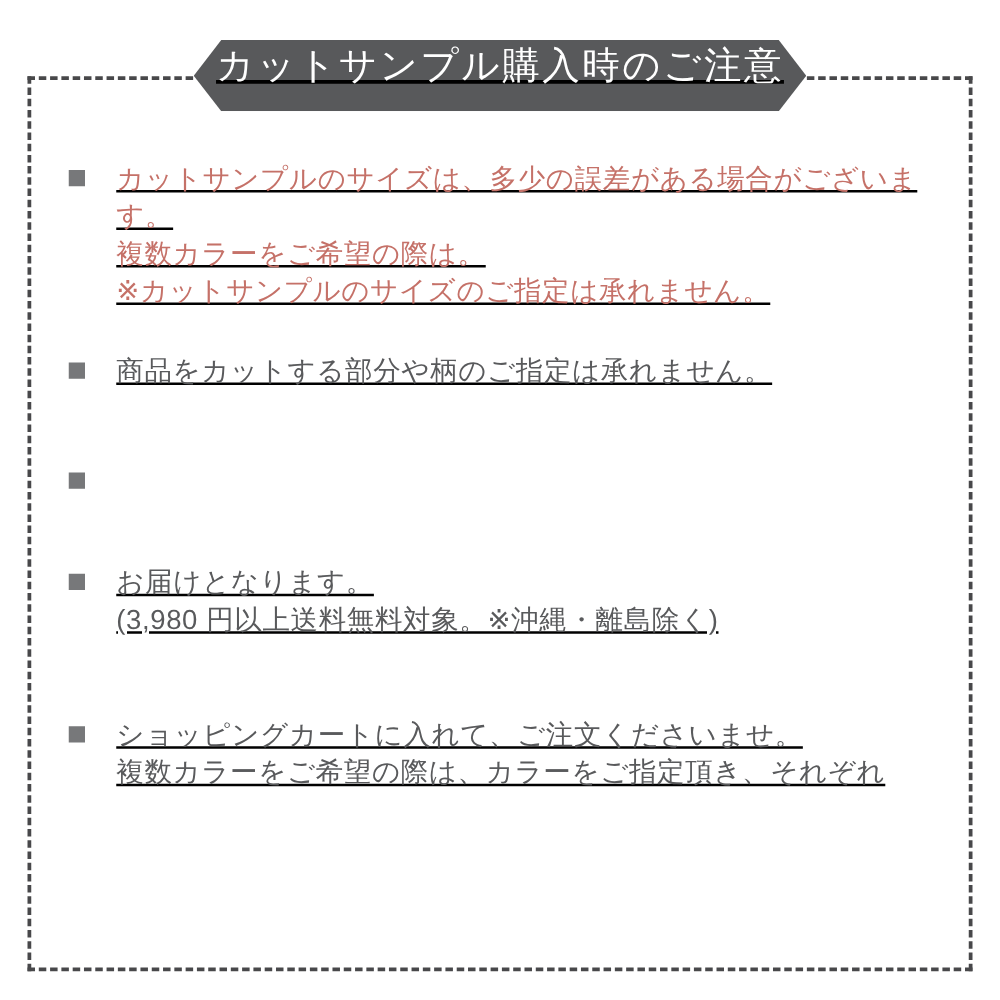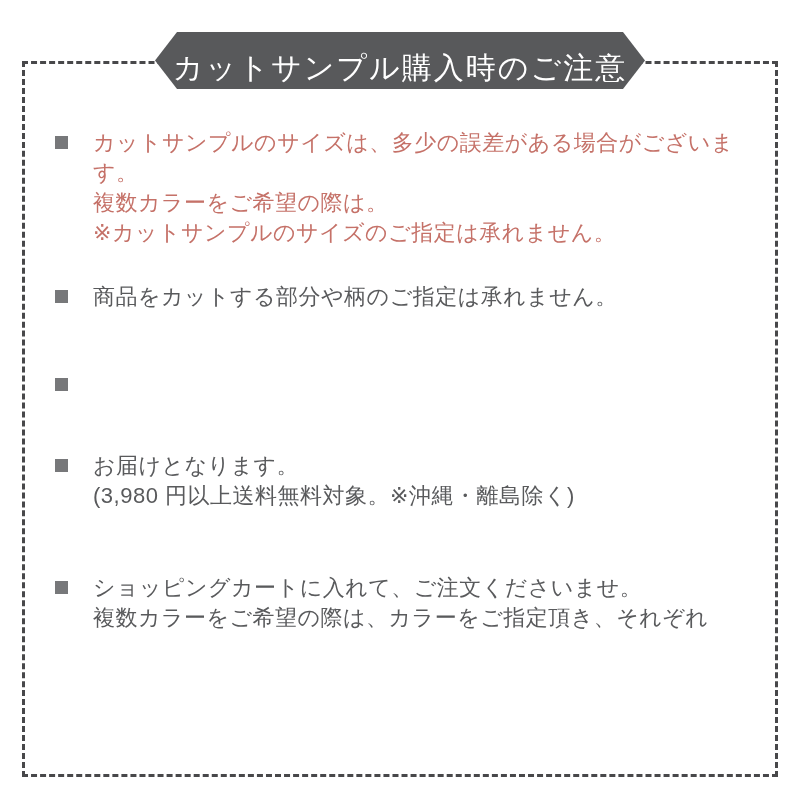--- a/index.html
+++ b/index.html
@@ -29,38 +29,40 @@
   .banner {
     position: absolute;
     left: 50%;
     top: 32px;
     transform: translateX(-50%);
     width: 490px;
     height: 57px;
     background: #58595b;
     clip-path: polygon(0 50%, 22px 0, calc(100% - 22px) 0, 100% 50%, calc(100% - 22px) 100%, 22px 100%);
     display: flex;
-    align-items: flex-end;
+    align-items: flex-start;
     justify-content: center;
     z-index: 2;
+    text-decoration: underline;
   }
   .banner .title {
     color: #ffffff;
     font-size: 30px;
     letter-spacing: 2px;
     white-space: nowrap;
     font-weight: 400;
   }
   
   .content {
     position: absolute;
     left: 55px;
     top: 128px;
     right: 28px;
     z-index: 1;
+    text-decoration: underline;
   }
   .notice {
     display: flex;
     align-items: flex-start;
   }
   .notice .bullet {
     flex: none;
     width: 13px;
     height: 13px;
     background: #77787a;

